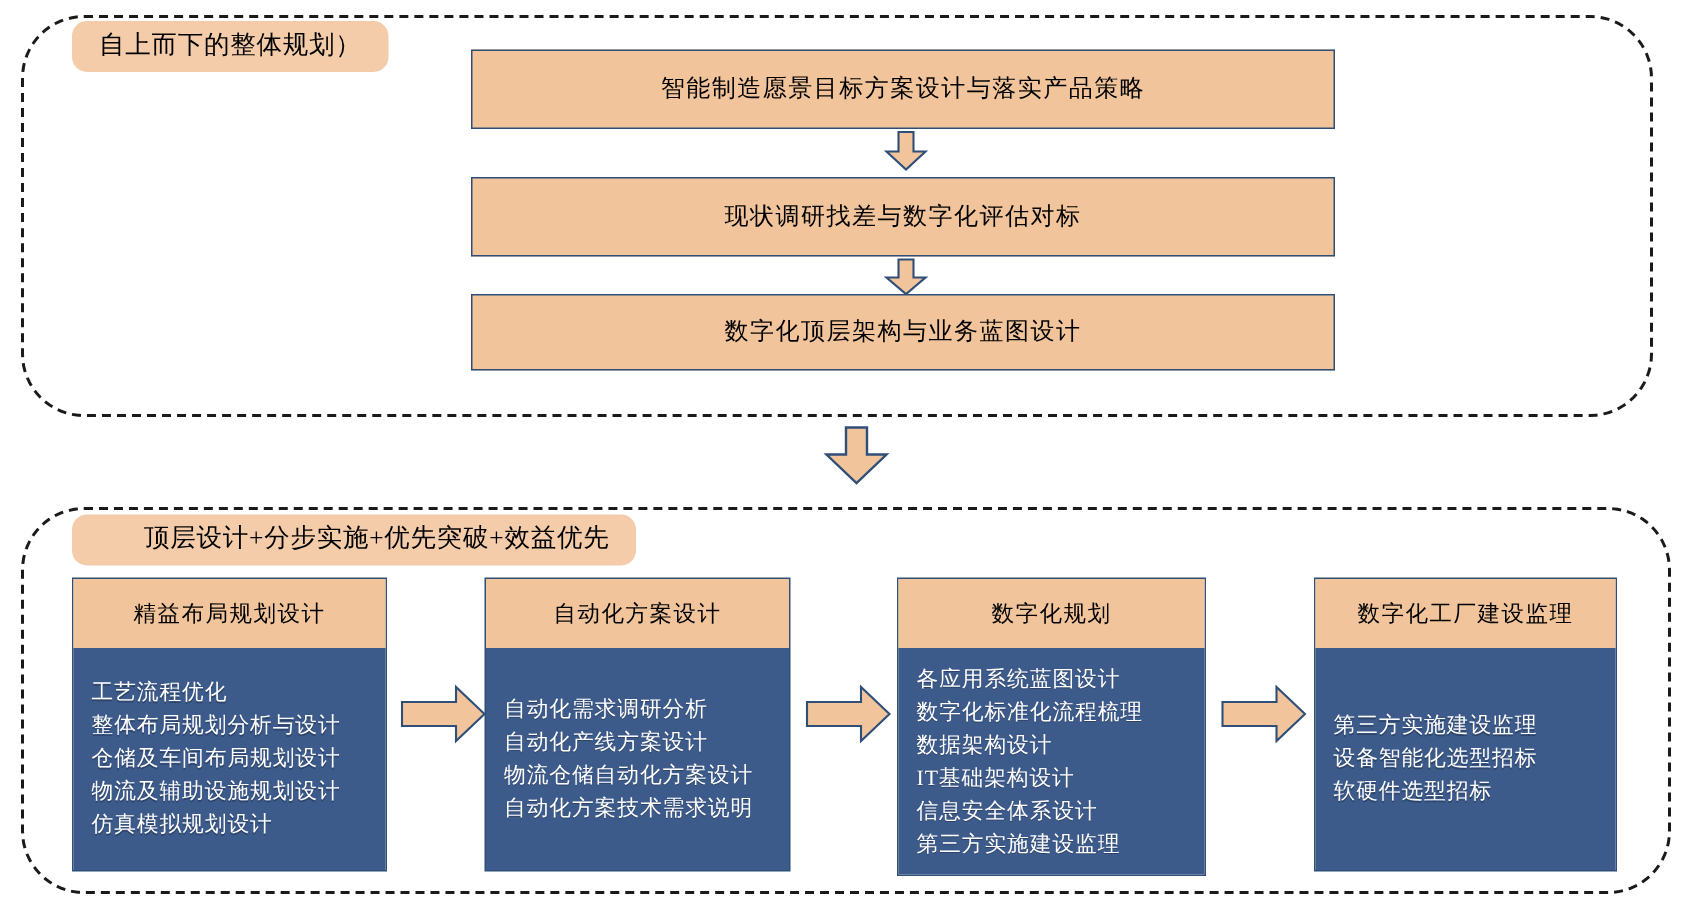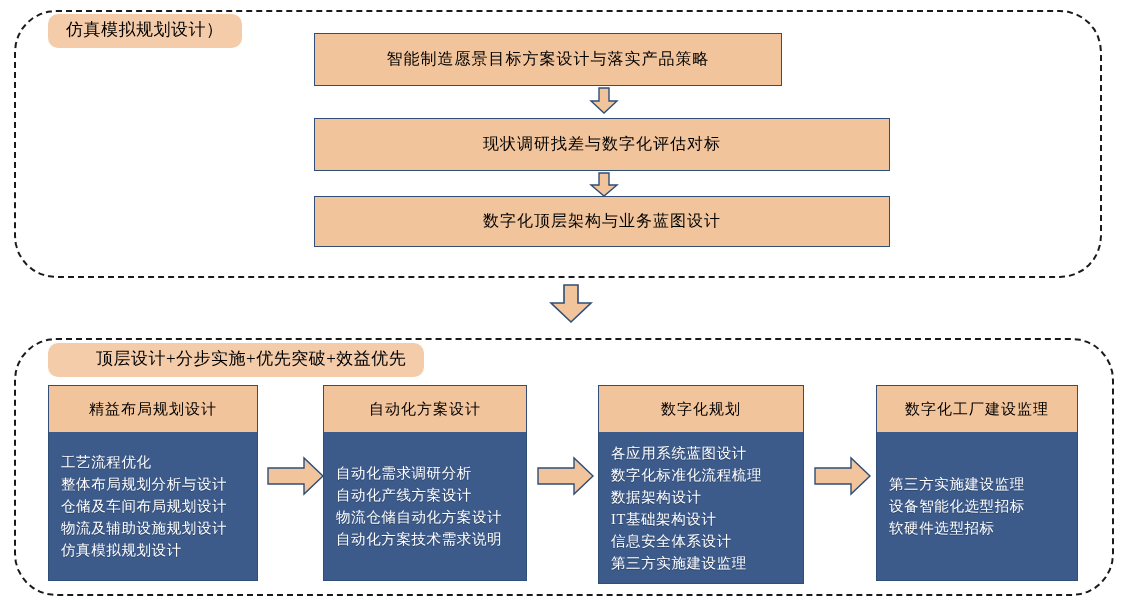--- a/index.html
+++ b/index.html
@@ -58,21 +58,21 @@
     background: #F2C49B;
     border: 1px solid #2F4E78;
     box-sizing: border-box;
     display: flex;
     align-items: center;
     justify-content: center;
     font-size: 16px;
     letter-spacing: 1px;
     color: #000;
   }
-  #process-bar-0 { left: 314px; top: 33px;  width: 468px; height: 53px; }
+  #process-bar-0 { left: 314px; top: 33px;  width: 576px; height: 53px; }
   #process-bar-1 { left: 314px; top: 118px; width: 576px; height: 53px; }
   #process-bar-2 { left: 314px; top: 196px; width: 576px; height: 51px; }
   .arrow-shape {
     position: absolute;
   }
   #arrow-top-0 { left: 590px; top: 88px;  }
   #arrow-top-1 { left: 590px; top: 173px; }
   #arrow-mid   { left: 550px; top: 285px; }
 
   
@@ -130,21 +130,21 @@
 
   svg { display: block; overflow: visible; }
 </style>
 </head>
 <body>
 
 <div id="diagram-canvas">
 
   <div class="group-box" id="group-top"></div>
 
-  <div class="group-caption" id="caption-top">仿真模拟规划设计）</div>
+  <div class="group-caption" id="caption-top">自上而下的整体规划）</div>
 
   <div class="process-bar" id="process-bar-0">智能制造愿景目标方案设计与落实产品策略</div>
 
   <div class="arrow-shape" id="arrow-top-0">
     <svg width="28" height="26" viewBox="0 0 28 26">
       <polygon points="9,0 19,0 19,13 27,13 14,25 1,13 9,13" fill="#F2C49B" stroke="#2F4E78" stroke-width="1.4"></polygon>
     </svg>
   </div>
 
   <div class="process-bar" id="process-bar-1">现状调研找差与数字化评估对标</div>

